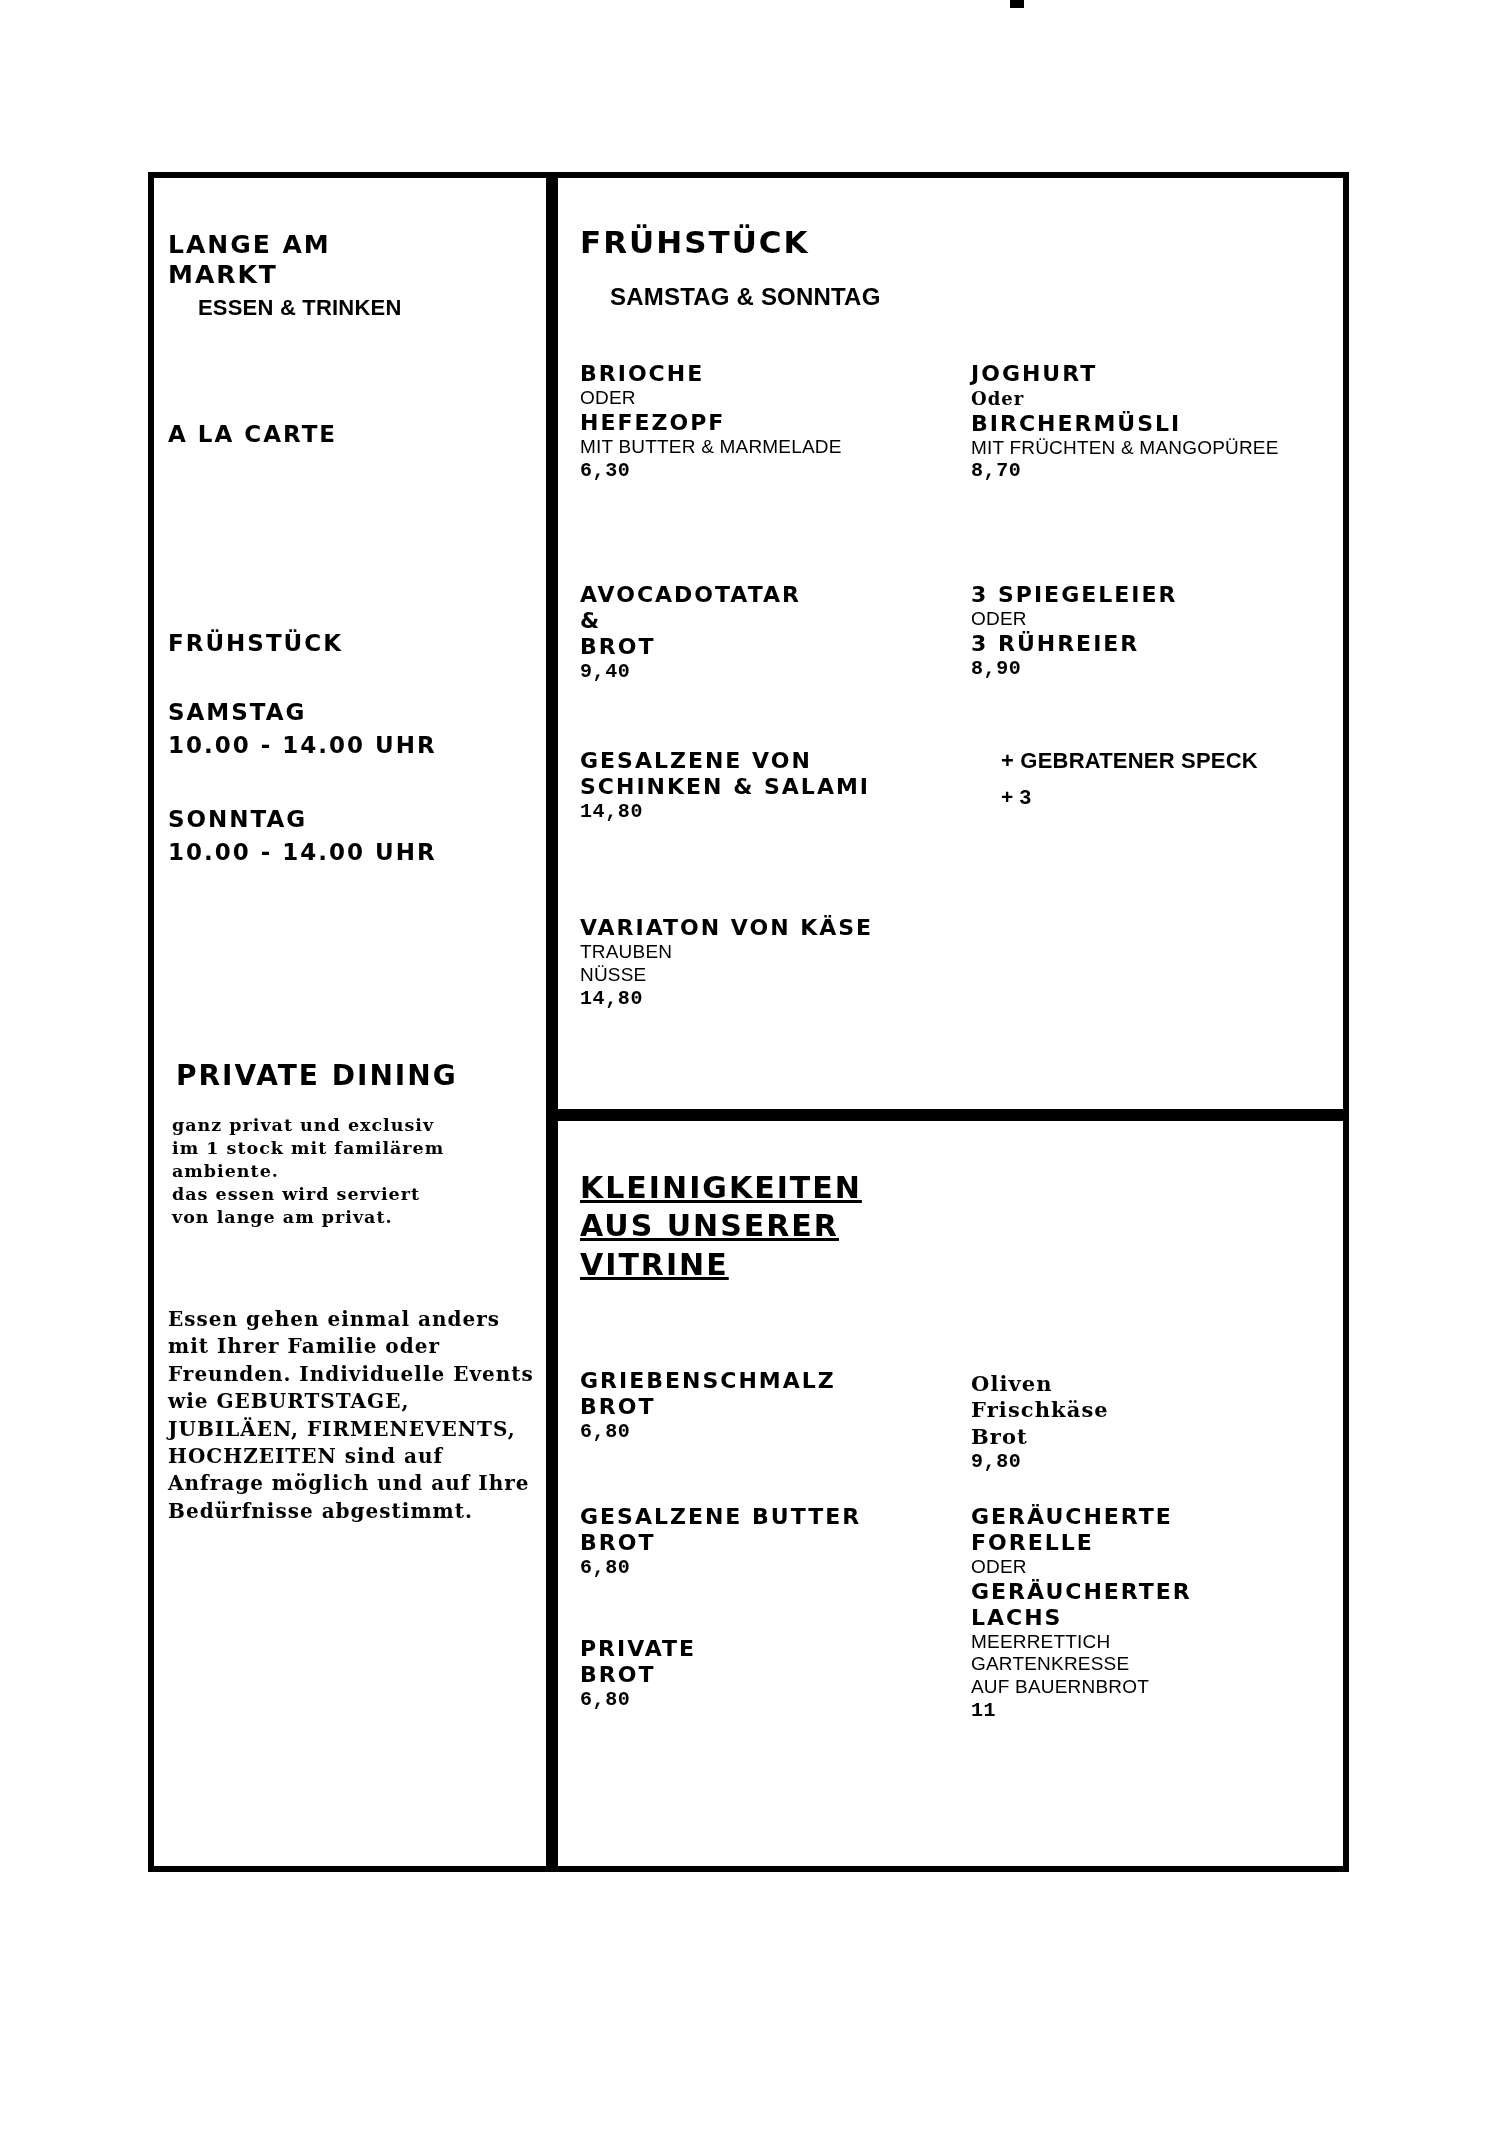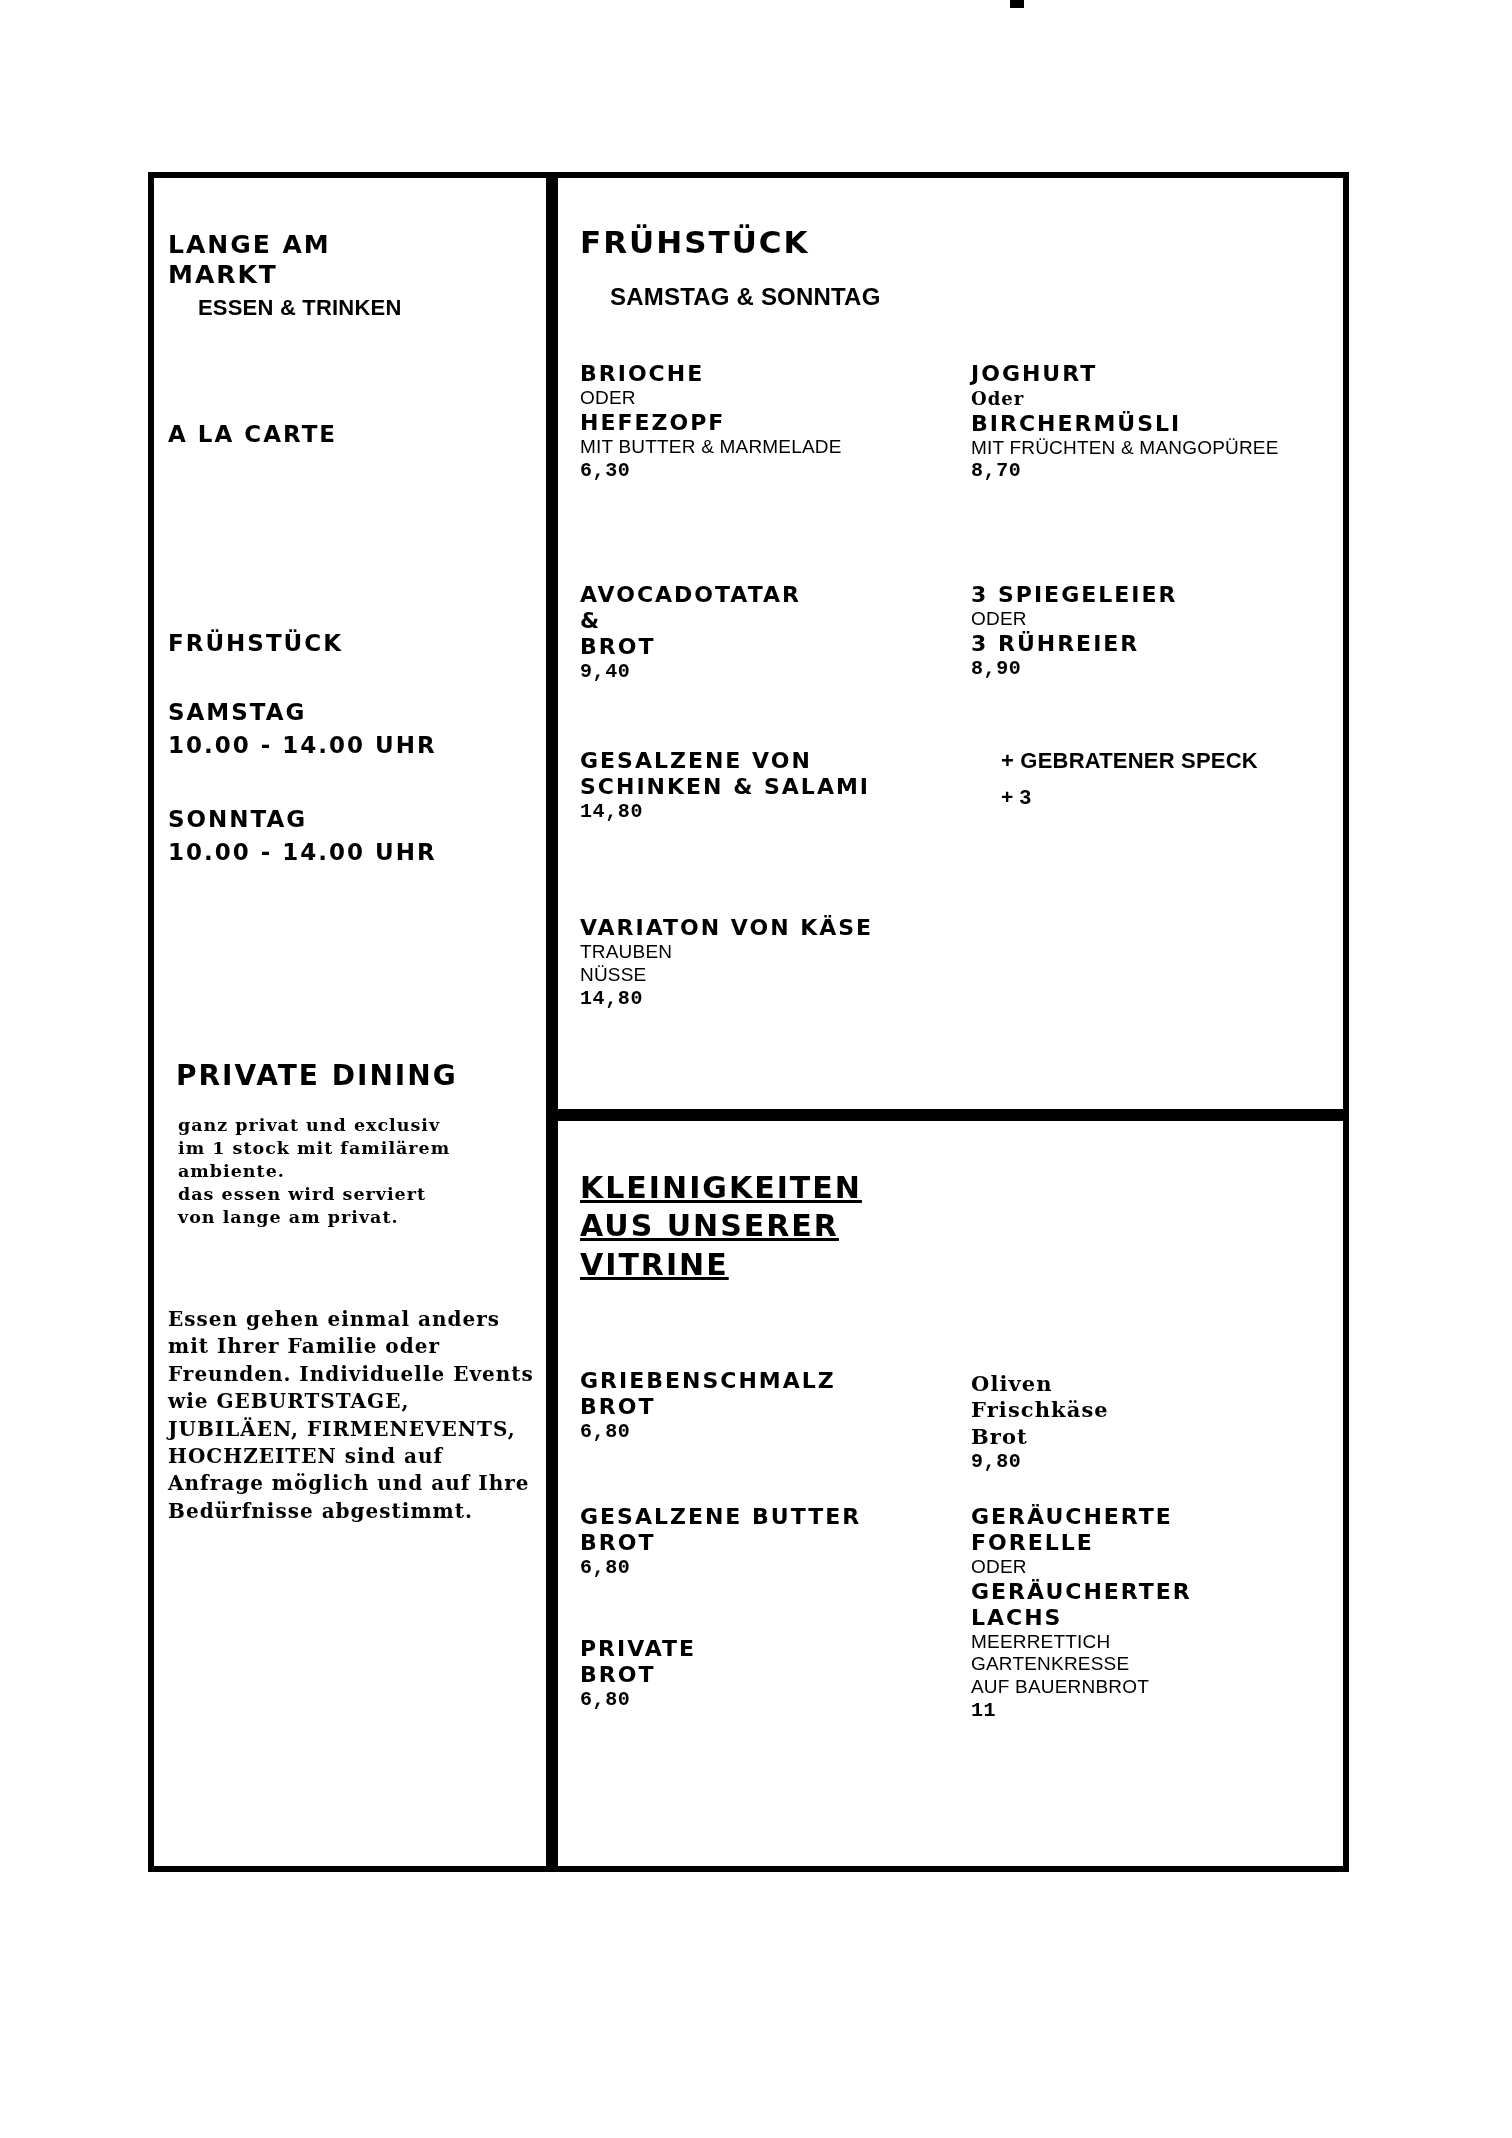--- a/index.html
+++ b/index.html
@@ -142,21 +142,21 @@
   }
 
   .l-pd-title {
     position: absolute;
     left: 14px; top: 881px;
     font-size: 28px;
     margin-left: 8px;
   }
   .l-pd-body {
     position: absolute;
-    left: 24px; top: 936px;
+    left: 18px; top: 936px;
     width: 372px;
     font-size: 17.5px;
   }
   .l-ev-body {
     position: absolute;
     left: 14px; top: 1128px;
     width: 374px;
     font-size: 20px;
     line-height: 1.37;
   }

